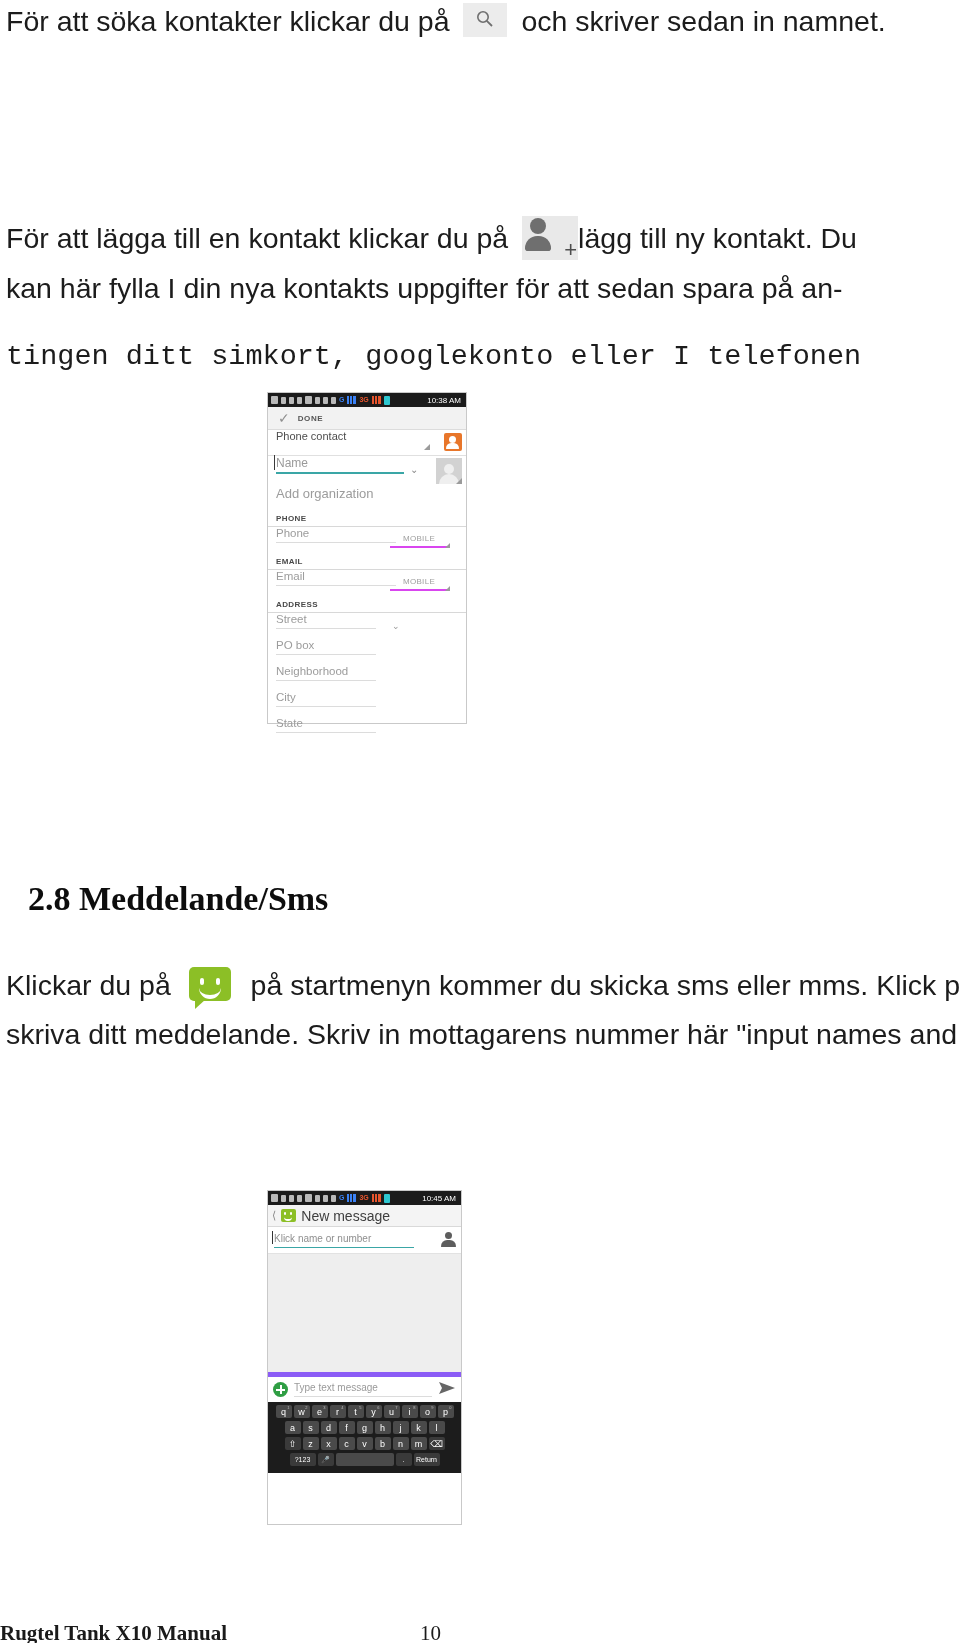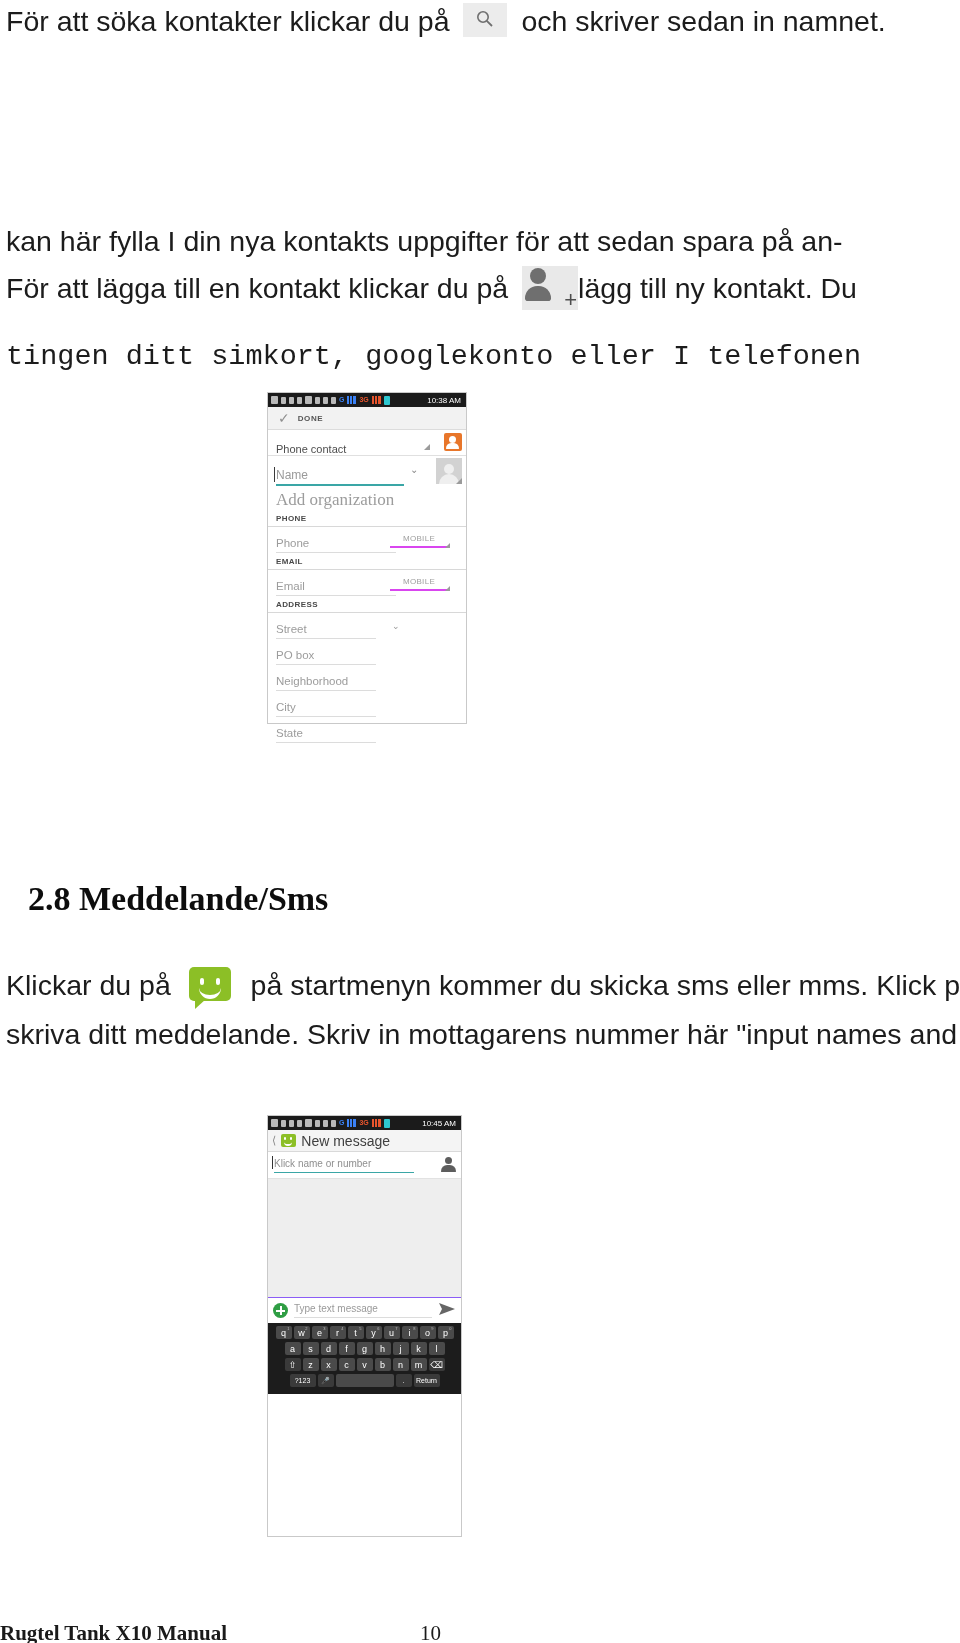--- a/index.html
+++ b/index.html
@@ -117,21 +117,21 @@
 
   
   #shot-contact{ left:267px; top:392px; width:200px; height:332px; }
   .done-bar{
     height:22px;background:#f2f2f2;border-bottom:1px solid #dcdcdc;
     display:flex;align-items:center;padding-left:10px;gap:8px;
   }
   .done-check{color:#8f8f8f;font-size:14px;line-height:14px;}
   .done-txt{font-size:8px;font-weight:bold;color:#555;letter-spacing:.6px;}
 
-  .row{position:relative;display:flex;align-items:flex-end;padding:0 8px;box-sizing:border-box;}
+  .row{position:relative;display:flex;align-items:flex-start;padding:0 8px;box-sizing:border-box;}
   .acct-row{height:26px;border-bottom:1px solid #e0e0e0;background:#fff;}
   .acct-txt{font-size:11px;color:#4d4d4d;}
   .acct-caret{position:absolute;right:36px;bottom:5px;width:0;height:0;
     border-left:6px solid transparent;border-bottom:6px solid #9b9b9b;}
   .acct-badge{position:absolute;right:4px;top:3px;width:18px;height:18px;background:#e8762a;border-radius:2px;}
   .acct-badge:before{content:"";position:absolute;left:5px;top:3px;width:7px;height:7px;border-radius:50%;background:#fff;}
   .acct-badge:after{content:"";position:absolute;left:2px;top:10px;width:13px;height:6px;border-radius:6px 6px 1px 1px;background:#fff;}
 
   .name-row{height:30px;}
   .name-input{
@@ -139,21 +139,21 @@
     font-size:12px;color:#9a9a9a;position:relative;
   }
   .name-caret-line{position:absolute;left:-2px;top:-1px;width:1px;height:15px;background:#3a3a3a;}
   .name-chevron{position:absolute;left:142px;top:8px;color:#8a8a8a;font-size:10px;}
   .avatar{position:absolute;right:4px;top:2px;width:26px;height:26px;background:#d2d2d2;}
   .avatar .ah{position:absolute;left:8px;top:6px;width:10px;height:10px;border-radius:50%;background:#efefef;}
   .avatar .ab{position:absolute;left:3px;top:16px;width:20px;height:10px;border-radius:10px 10px 0 0;background:#efefef;}
   .avatar .acr{position:absolute;right:0;bottom:0;width:0;height:0;border-left:6px solid transparent;border-bottom:6px solid #9b9b9b;}
 
   .org-row{height:24px;}
-  .org-txt{font-size:17px;color:#9c9c9c;font-family:Liberation Serif, serif;}
+  .org-txt{font-size:13px;color:#9c9c9c;}
 
   .sec-head{
     height:16px;display:flex;align-items:center;padding:0 8px;
     border-bottom:1px solid #d8d8d8;background:#fff;
   }
   .sec-head span{font-size:8px;font-weight:bold;color:#4a4a4a;letter-spacing:.4px;}
 
   .field-row{height:26px;position:relative;}
   .field{
     font-size:11.5px;color:#9c9c9c;border-bottom:1px solid #dcdcdc;
@@ -162,21 +162,21 @@
   .field.short{min-width:100px;}
   .field-type{
     position:absolute;right:18px;top:7px;font-size:8px;color:#9e9e9e;letter-spacing:.3px;
     border-bottom:2px solid #d946ef;padding-bottom:3px;width:58px;text-align:center;
   }
   .field-caret{position:absolute;right:16px;top:16px;width:0;height:0;
     border-left:5px solid transparent;border-bottom:5px solid #9b9b9b;}
   .field-chevron{position:absolute;left:124px;top:8px;color:#9a9a9a;font-size:9px;}
 
   
-  #shot-sms{ left:267px; top:1115px; width:195px; height:422px; }
+  #shot-sms{ left:267px; top:1190px; width:195px; height:335px; }
   .msg-topbar{
     height:21px;background:#f4f4f4;border-bottom:1px solid #d9d9d9;
     display:flex;align-items:center;gap:5px;padding-left:4px;
   }
   .msg-back{color:#8a8a8a;font-size:11px;line-height:11px;}
   .msg-appicon{width:15px;height:13px;background:#8cbf26;border-radius:2px;position:relative;}
   .msg-appicon .e{position:absolute;top:3px;width:2px;height:3px;background:#fff;border-radius:1px;}
   .msg-appicon .e.l{left:3px;} .msg-appicon .e.r{left:9px;}
   .msg-appicon .s{position:absolute;left:3px;top:6px;width:8px;height:4px;border-bottom:2px solid #fff;border-radius:0 0 6px 6px;}
   .msg-title{font-size:14px;color:#3f3f3f;}
@@ -188,21 +188,21 @@
   }
   .to-caret{position:absolute;left:-2px;top:-2px;width:1px;height:13px;background:#333;}
   .to-person{position:absolute;right:6px;top:5px;width:14px;height:15px;}
   .to-person .h{position:absolute;left:4px;top:0;width:7px;height:7px;border-radius:50%;background:#5d5d5d;}
   .to-person .b{position:absolute;left:0;top:8px;width:15px;height:7px;border-radius:7px 7px 1px 1px;background:#5d5d5d;}
 
   .msg-body{background:#eeeeee;height:118px;border-top:1px solid #e2e2e2;}
 
   .compose{
     height:25px;display:flex;align-items:center;padding:0 5px;gap:6px;
-    border-top:1px solid #8b5cf6;background:#fff;position:relative;justify-content:center;
+    border-top:5px solid #8b5cf6;background:#fff;position:relative;justify-content:center;
   }
   .plus-circle{
     width:15px;height:15px;border-radius:50%;background:#2f9e44;position:relative;flex:none;
   }
   .plus-circle:before{content:"";position:absolute;left:6.5px;top:3px;width:2px;height:9px;background:#fff;}
   .plus-circle:after{content:"";position:absolute;left:3px;top:6.5px;width:9px;height:2px;background:#fff;}
   .compose-input{
     flex:1;font-size:10px;color:#9a9a9a;border-bottom:1px solid #dcdcdc;padding-bottom:3px;
   }
   .send-arrow{flex:none;}
@@ -243,29 +243,29 @@
         <svg width="20" height="20" viewBox="0 0 20 20">
           <circle cx="8" cy="8" r="5.2" fill="none" stroke="#6f6f6f" stroke-width="1.6"></circle>
           <line x1="11.8" y1="11.8" x2="17" y2="17" stroke="#6f6f6f" stroke-width="1.8"></line>
         </svg>
       </span>
       <span>och skriver sedan in namnet.</span>
     </span>
   </div>
 
   <div style="position:absolute;left:6px;top:215px;width:948px;" class="para">
-    <span class="line" style="display:block;margin-top:3px;">kan här fylla I din nya kontakts uppgifter för att sedan spara på an-</span>
     <span class="line">
       <span>För att lägga till en kontakt klickar du på</span>
       <span class="inline-icon ic-addcontact">
         <span class="head"></span>
         <span class="body"></span>
         <span class="plus">+</span>
       </span><span>lägg till ny kontakt. Du</span>
     </span>
+    <span class="line" style="display:block;margin-top:3px;">kan här fylla I din nya kontakts uppgifter för att sedan spara på an-</span>
     <span class="line" style="display:block;margin-top:21px;font-family:Liberation Mono, monospace;">tingen ditt simkort, googlekonto eller I telefonen</span>
   </div>
 
   <div class="shot" id="shot-contact">
 
     <div class="statusbar">
       <span class="sb-ic"></span>
       <span class="sb-ic sm"></span>
       <span class="sb-ic sm"></span>
       <span class="sb-ic sm"></span>

